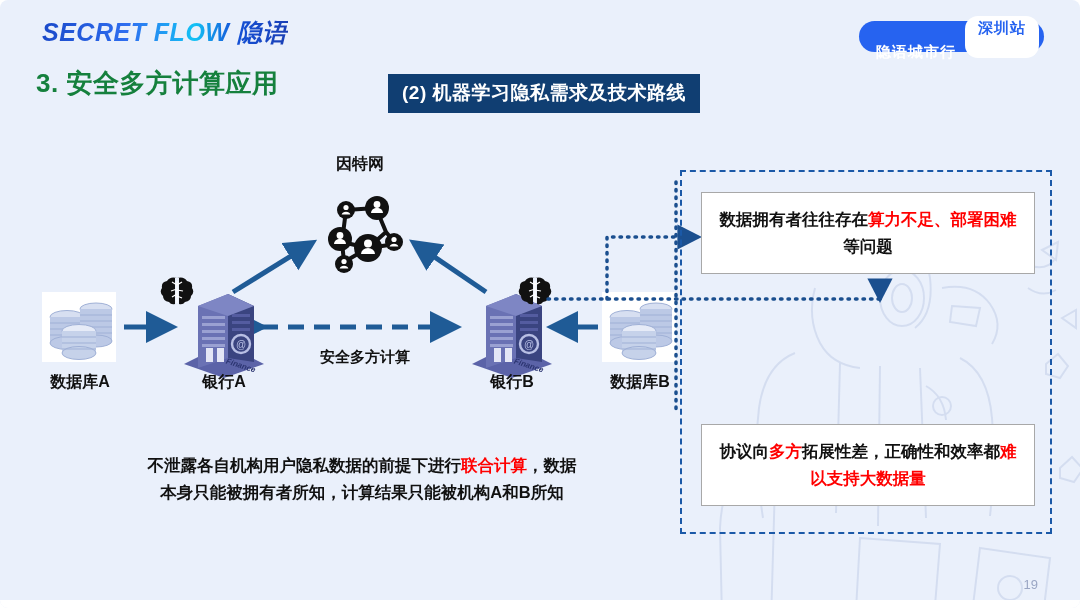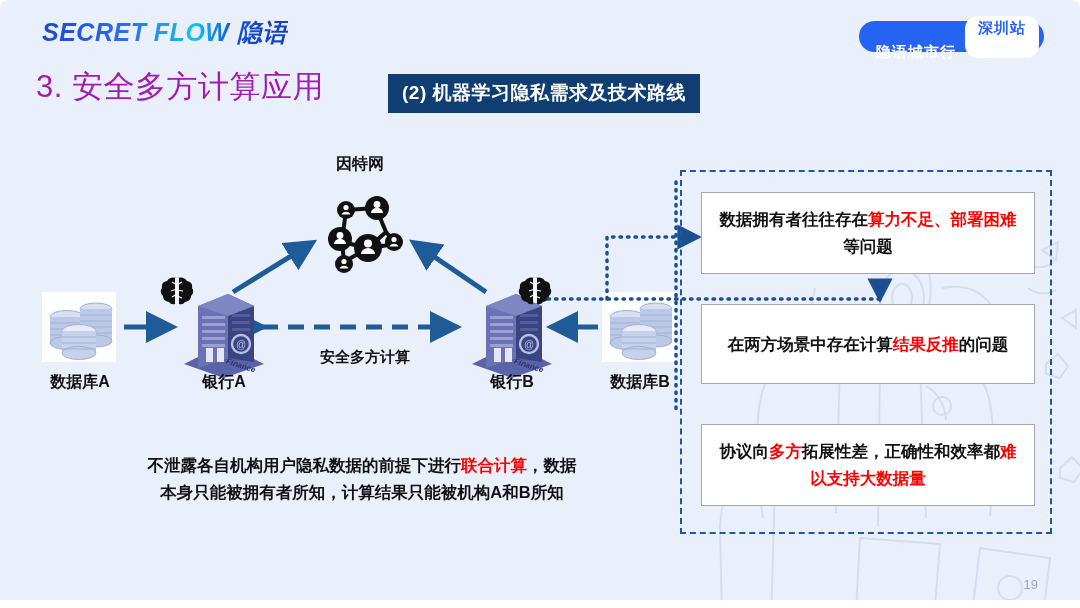--- a/index.html
+++ b/index.html
@@ -43,23 +43,23 @@
     -webkit-background-clip: text;
     background-clip: text;
     color: transparent;
     -webkit-text-fill-color: transparent;
     white-space: nowrap;
   }
   .slide-title {
     position: absolute;
     left: 36px;
     top: 66px;
-    font-size: 31px;
-    font-weight: normal;
-    color: #a21caf;
+    font-size: 26px;
+    font-weight: bold;
+    color: #15803d;
     letter-spacing: 0.5px;
     white-space: nowrap;
   }
   .subtitle-chip {
     position: absolute;
     left: 388px;
     top: 74px;
     background: #103e72;
     color: #ffffff;
     font-size: 19px;
@@ -466,25 +466,20 @@
   </div>
 
   <div class="issue-panel"></div>
 
   <div class="issue-box box1">
     <div>
       <span>数据拥有者往往存在</span><span class="hl">算力不足、部署困难</span><span>等问题</span>
     </div>
   </div>
 
-  <div class="issue-box box2">
-    <div>
-      <span>在两方场景中存在计算</span><span class="hl">结果反推</span><span>的问题</span>
-    </div>
-  </div>
 
   <div class="issue-box box3">
     <div>
       <span>协议向</span><span class="hl">多方</span><span>拓展性差，正确性和效率都</span><span class="hl">难以支持大数据量</span>
     </div>
   </div>
 
   <div class="page-num">19</div>
   <div class="bottom-strip"></div>
 </div>

